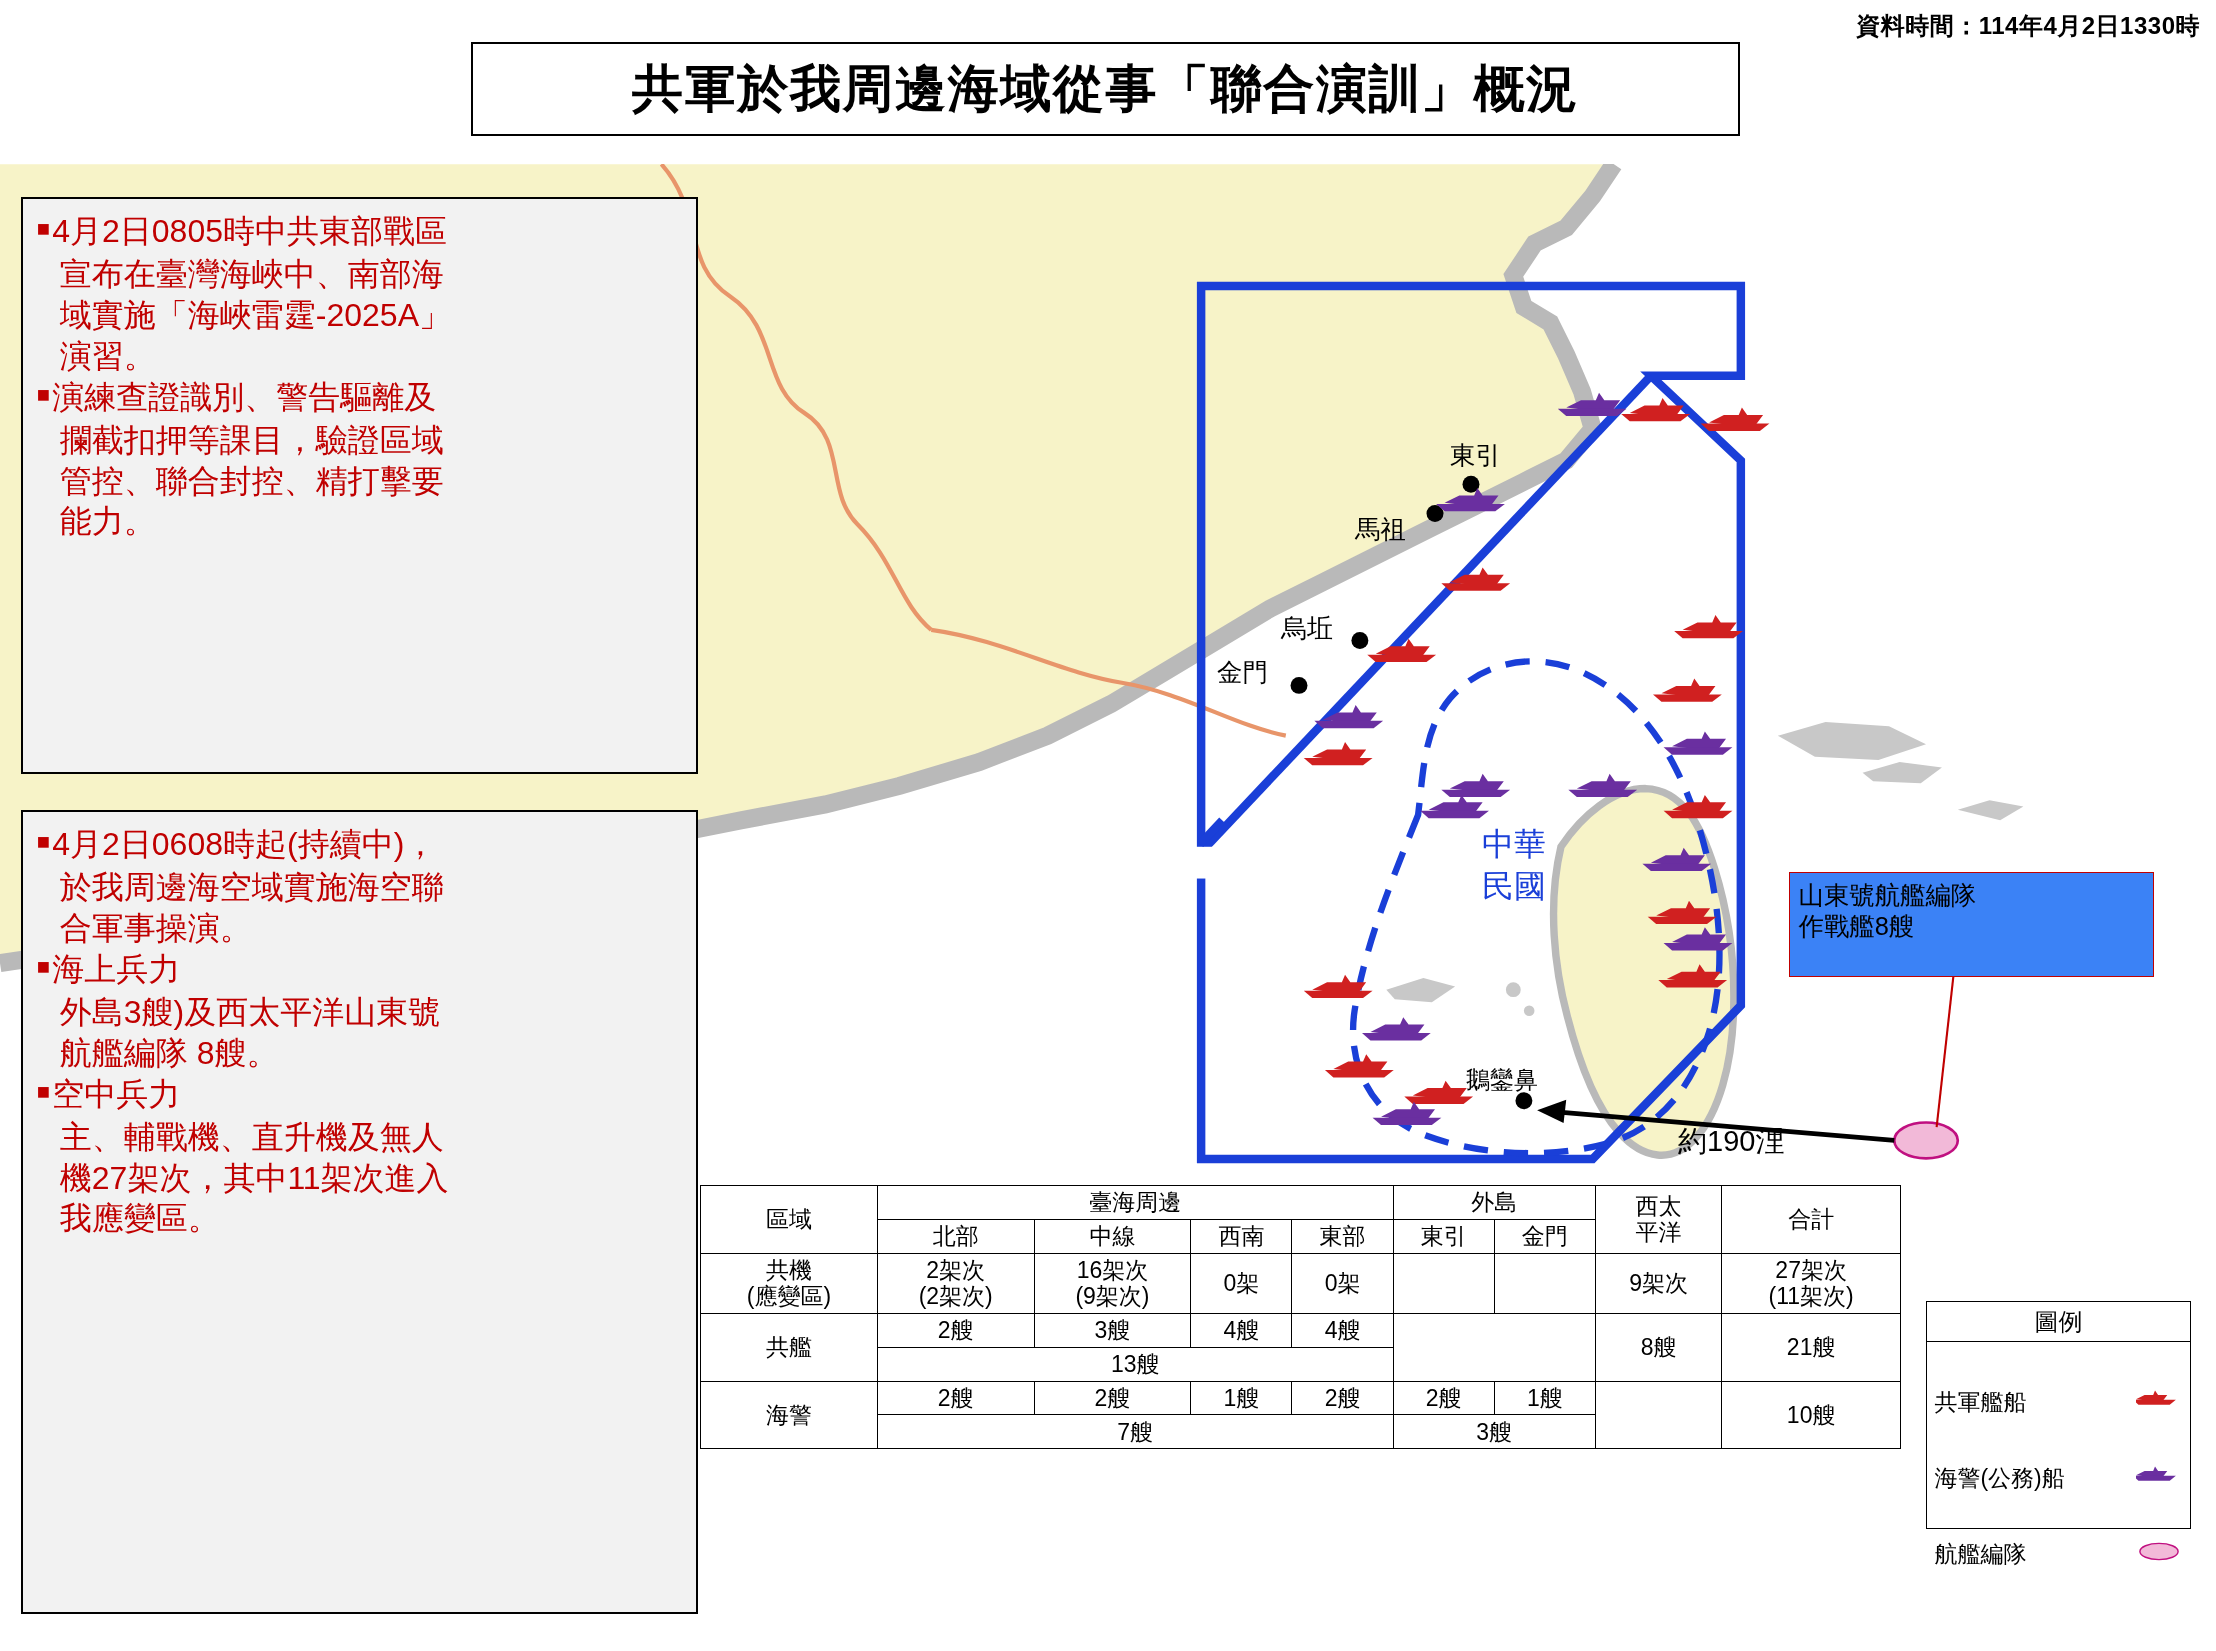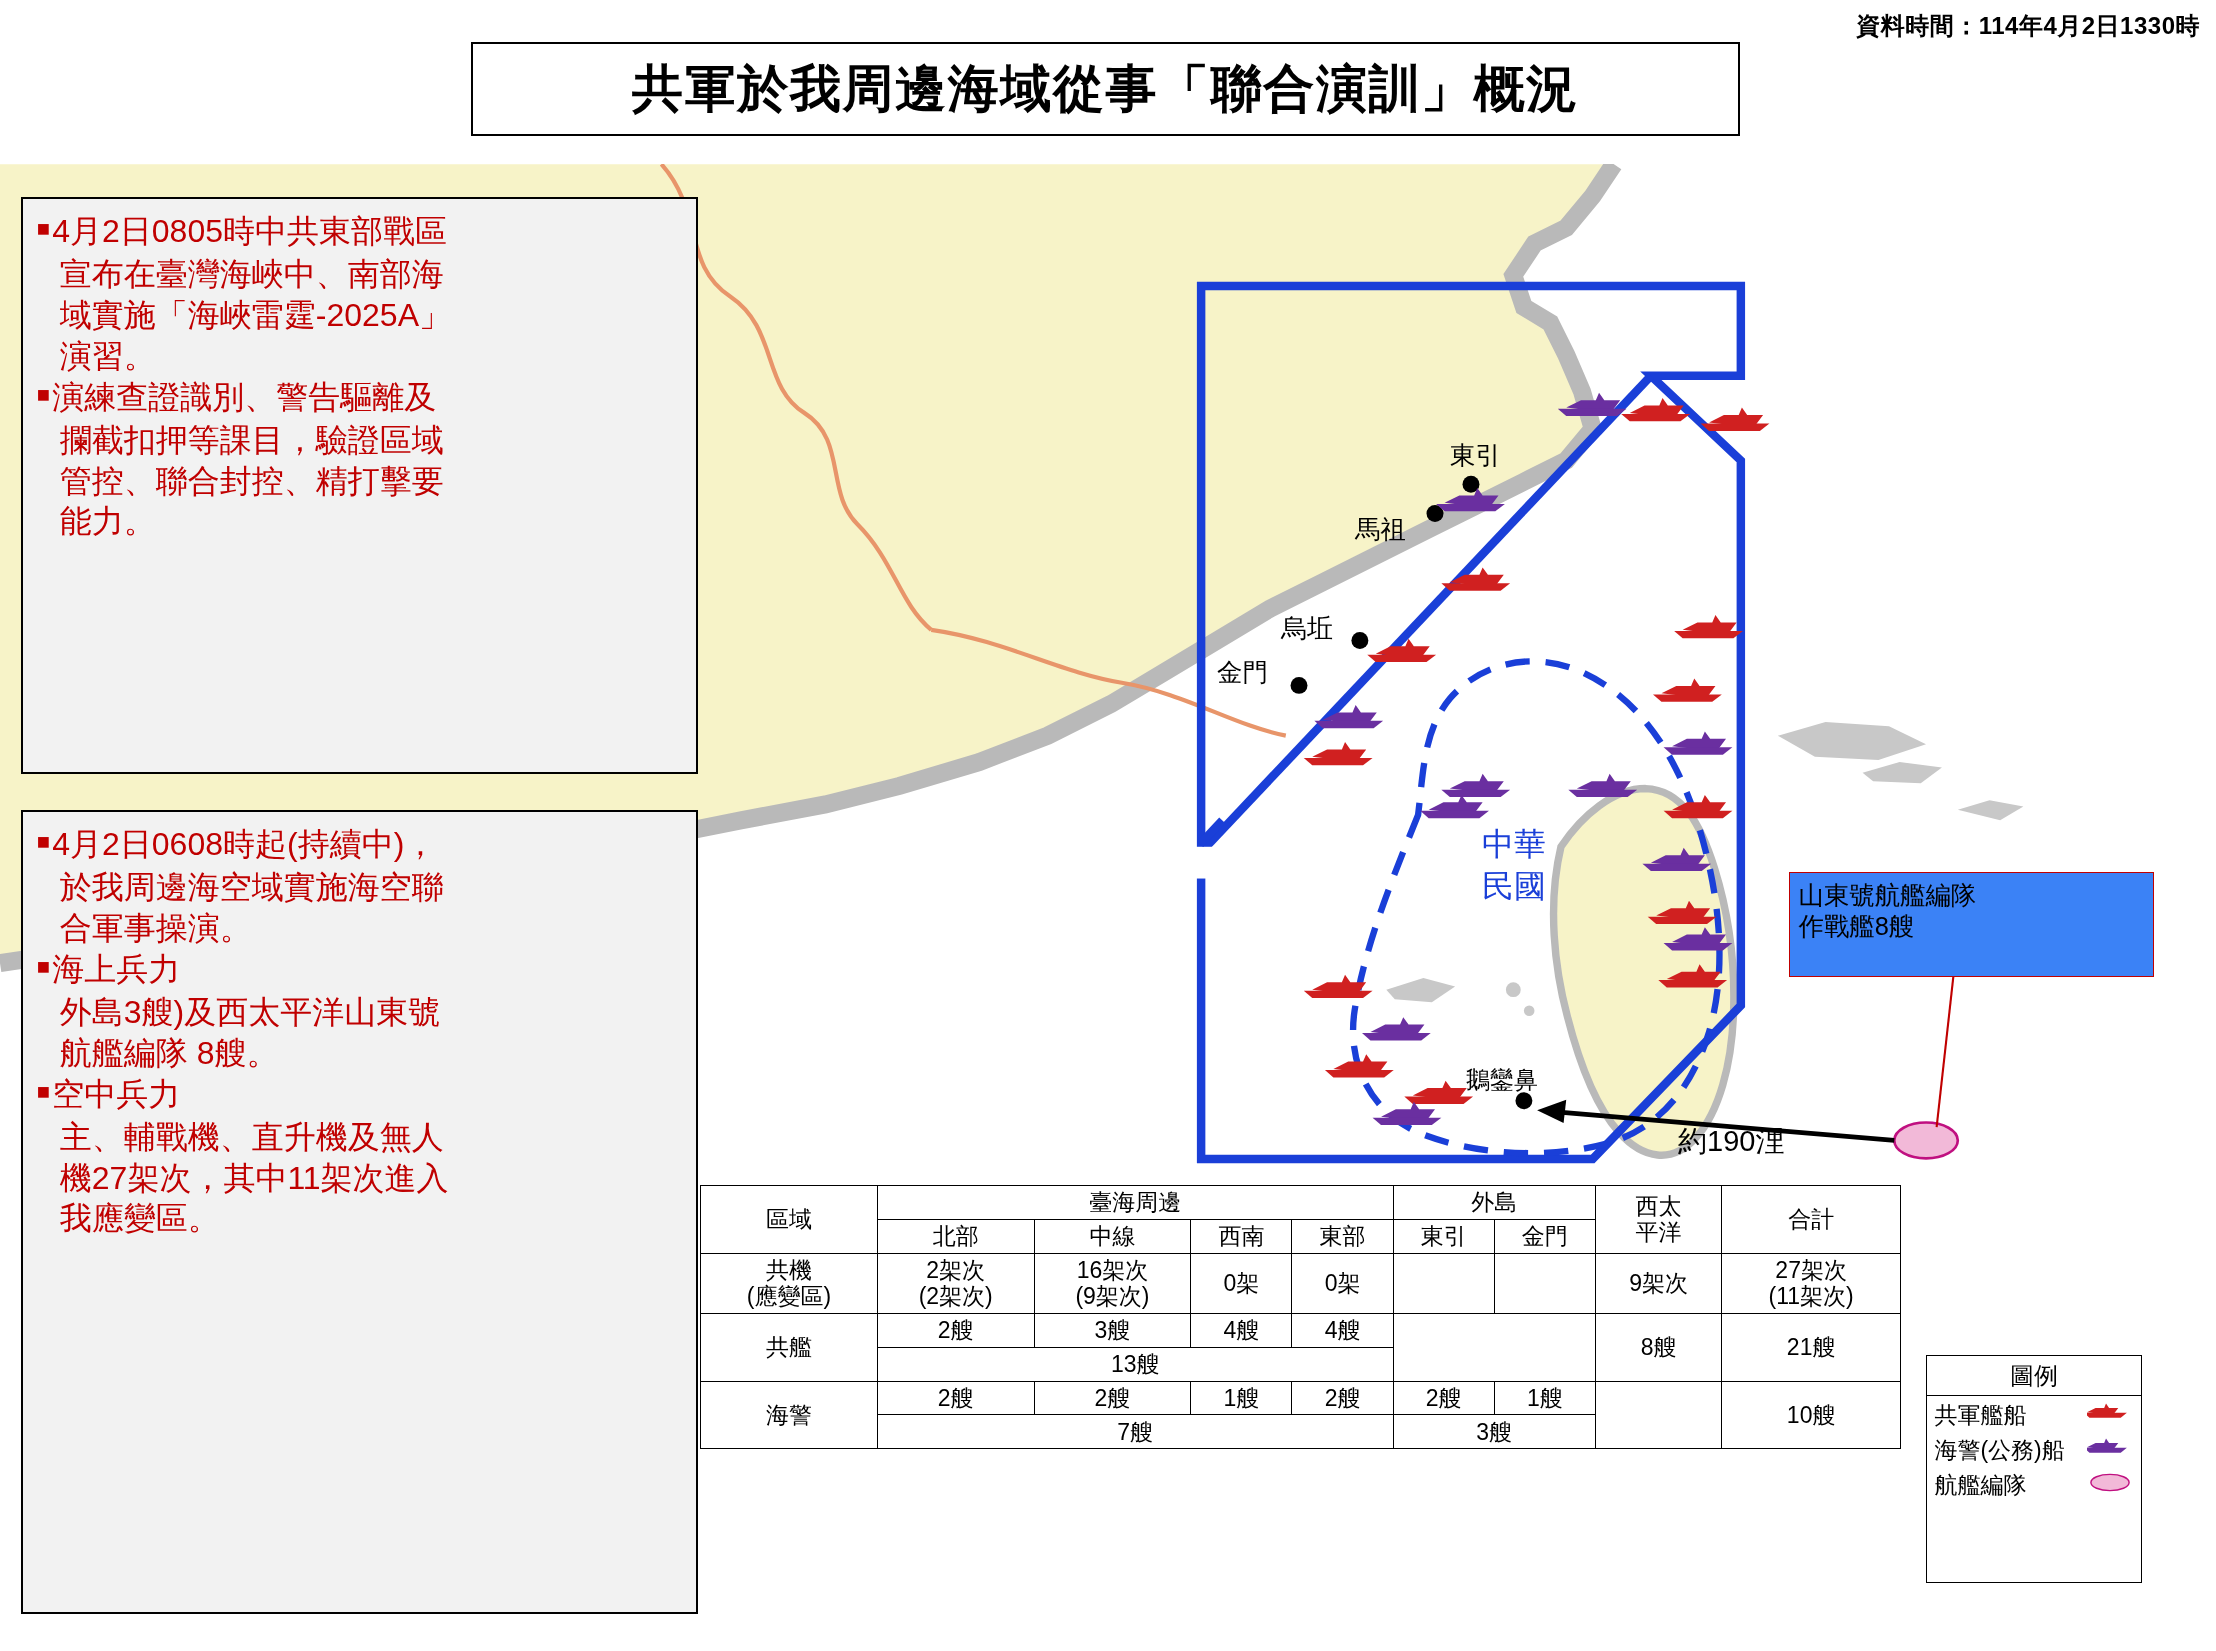--- a/index.html
+++ b/index.html
@@ -131,41 +131,42 @@
     padding: 3.2px 2.1px;
     line-height: 1.15;
     color: #000;
   }
   .th-cell { font-weight: normal; }
 
   
   #legend {
     position: absolute;
     left: 1926px;
-    top: 1355px;
-    width: 216px;
+    top: 1301px;
+    width: 265px;
     height: 228px;
     border: 1.6px solid #000;
     background: #ffffff;
     box-sizing: border-box;
   }
   #legend-title {
     text-align: center;
     font-size: 24px;
     padding: 4.2px 0 3.2px 0;
     border-bottom: 1.6px solid #000;
     color: #000;
   }
   .legend-row {
     display: flex;
     align-items: center;
     justify-content: space-between;
     padding: 3.2px 7.4px 1.1px 7.4px;
     font-size: 23px;
     color: #000;
+    margin-top: 41px;
   }
   .legend-sym { width: 48px; text-align: center; }
 </style>
 </head>
 <body>
 
 <div id="datetime-label">資料時間：114年4月2日1330時</div>
 
 <div id="title-box">
   <span id="title-text">共軍於我周邊海域從事「聯合演訓」概況</span>

